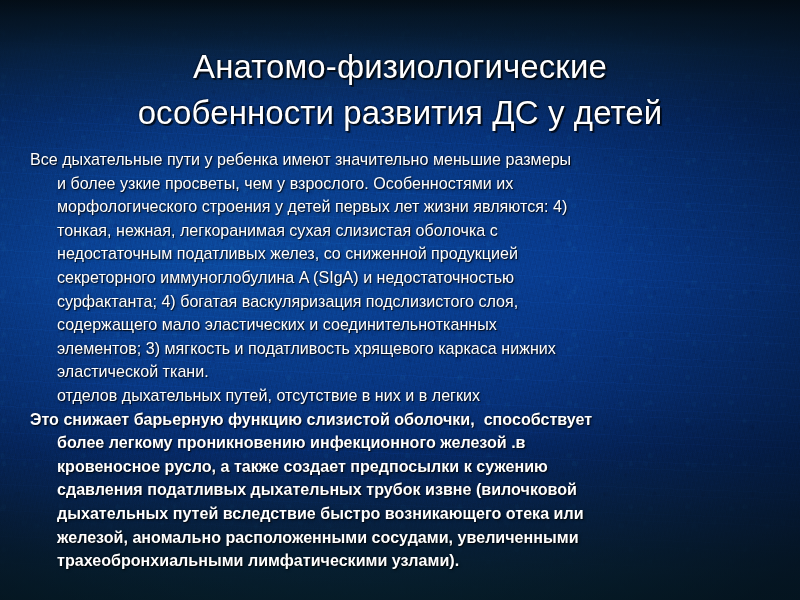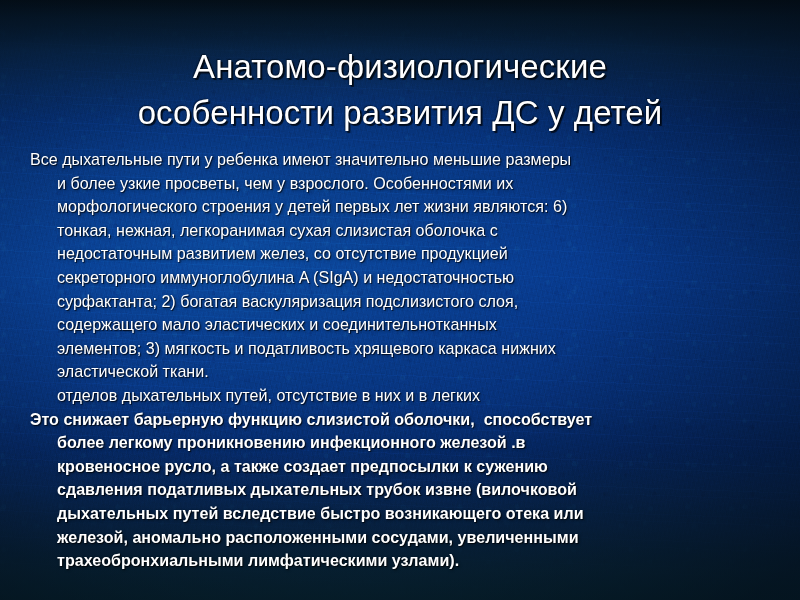--- a/index.html
+++ b/index.html
@@ -139,25 +139,25 @@
   <div class="content">
 
     <h1 class="title">Анатомо-физиологические
 особенности развития ДС у детей</h1>
 
     <div class="body">
 
       <div class="para">
         <span class="line">Все дыхательные пути у ребенка имеют значительно меньшие размеры</span>
         <span class="line cont">и более узкие просветы, чем у взрослого. Особенностями их</span>
-        <span class="line cont">морфологического строения у детей первых лет жизни являются: 6)</span>
+        <span class="line cont">морфологического строения у детей первых лет жизни являются: 4)</span>
         <span class="line cont">тонкая, нежная, легкоранимая сухая слизистая оболочка с</span>
-        <span class="line cont">недостаточным развитием желез, со отсутствие продукцией</span>
+        <span class="line cont">недостаточным податливых желез, со сниженной продукцией</span>
         <span class="line cont">секреторного иммуноглобулина A (SIgA) и недостаточностью</span>
-        <span class="line cont">сурфактанта; 2) богатая васкуляризация подслизистого слоя,</span>
+        <span class="line cont">сурфактанта; 4) богатая васкуляризация подслизистого слоя,</span>
         <span class="line cont">содержащего мало эластических и соединительнотканных</span>
         <span class="line cont">элементов; 3) мягкость и податливость хрящевого каркаса нижних</span>
         <span class="line cont">эластической ткани.</span>
         <span class="line cont">отделов дыхательных путей, отсутствие в них и в легких</span>
       </div>
 
       <div class="para">
         <span class="line">Это снижает барьерную функцию слизистой оболочки,  способствует</span>
         <span class="line cont">более легкому проникновению инфекционного железой .в</span>
         <span class="line cont">кровеносное русло, а также создает предпосылки к сужению</span>

